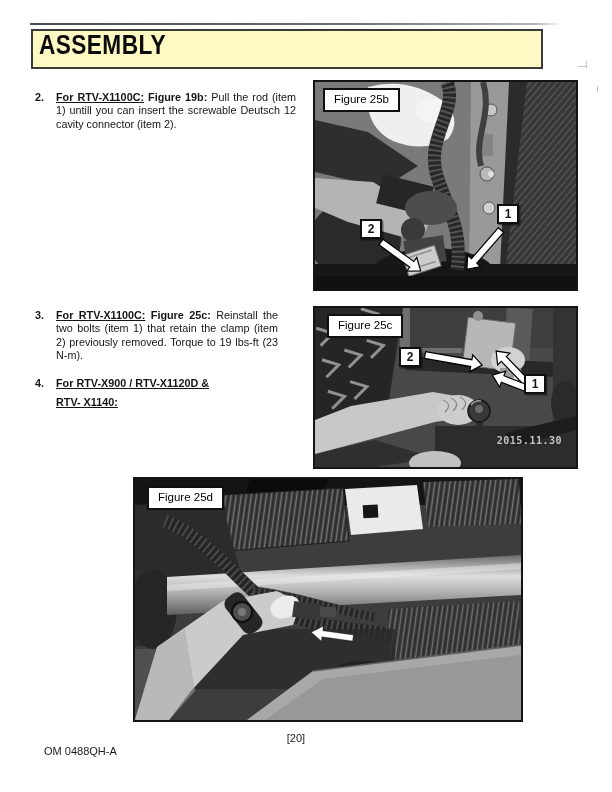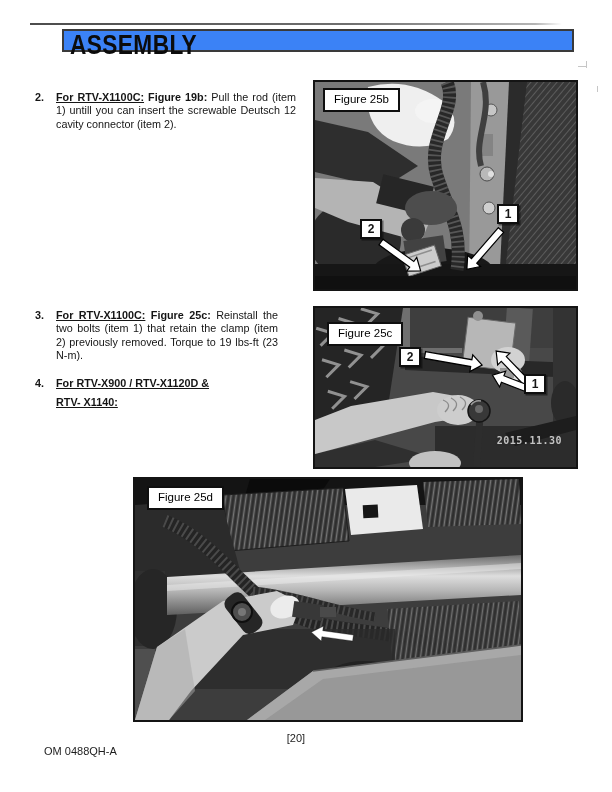--- a/index.html
+++ b/index.html
@@ -5,22 +5,22 @@
   html,body{margin:0;padding:0;background:#ffffff;}
   .page{
     position:relative;width:612px;height:792px;background:#fff;overflow:hidden;
     font-family:"Liberation Sans",sans-serif;color:#151515;margin:0 auto;
   }
   
   .rule-top{position:absolute;left:30px;top:23px;width:532px;height:2px;
     background:linear-gradient(90deg,#4c4c4c 0%,#6f6f6f 60%,#b5b5b5 95%,rgba(255,255,255,0));}
   .artifact{position:absolute;background:#c6c6c6;}
   
-  .title-box{position:absolute;left:31px;top:29px;width:512px;height:23px;
-    border:2px solid #3a3a3a;box-sizing:border-box;background:#3b82f6;margin-left:31px;}
+  .title-box{position:absolute;left:31px;top:29px;width:512px;height:40px;
+    border:2px solid #3a3a3a;box-sizing:border-box;background:#fef9c3;}
   .title-text{display:inline-block;font-weight:bold;font-size:27px;line-height:27px;
     padding:1px 0 0 7px;color:#0c0c0c;transform:scaleX(.84);transform-origin:left center;
     letter-spacing:.5px;white-space:nowrap;}
   
   .step-num{position:absolute;left:35px;width:16px;font-size:10.8px;font-weight:bold;line-height:13.3px;}
   .step-body{position:absolute;left:56px;font-size:10.8px;line-height:13.3px;text-align:justify;}
   .mu{font-weight:bold;text-decoration:underline;}
   .b{font-weight:bold;}
   .h{text-align:left;}
   .h2{margin-top:6px;}
@@ -185,21 +185,21 @@
         <circle cx="164" cy="101" r="4" fill="#6a6a6a"></circle>
         <path d="M156,97 a10,10 0 0 1 10,-4" stroke="#9c9c9c" stroke-width="1.5" fill="none"></path>
         <ellipse cx="120" cy="155" rx="26" ry="12" fill="#c2c2c2"></ellipse>
       </g>
       <g>
         <polygon points="0,-3.5 47,-3.5 47,-8.5 58,0 47,8.5 47,3.5 0,3.5" transform="translate(110,47) rotate(10)" fill="#ffffff" stroke="#000" stroke-width="1.2"></polygon>
         <polygon points="0,-3.5 32,-3.5 32,-8.5 43,0 32,8.5 32,3.5 0,3.5" transform="translate(211,74) rotate(-134)" fill="#ffffff" stroke="#000" stroke-width="1.2"></polygon>
         <polygon points="0,-3.5 25,-3.5 25,-8.5 36,0 25,8.5 25,3.5 0,3.5" transform="translate(211,80) rotate(-159)" fill="#ffffff" stroke="#000" stroke-width="1.2"></polygon>
       </g>
     </svg>
-    <div class="fig-label" style="left:12px;top:14px;">Figure 25c</div>
+    <div class="fig-label" style="left:12px;top:6px;">Figure 25c</div>
     <div class="callout" style="left:84px;top:39px;">2</div>
     <div class="callout" style="left:209px;top:66px;">1</div>
     <div class="ts">2015.11.30</div>
   </div>
 
   <div class="fig" id="fig-d">
     <svg class="scene" viewBox="0 0 386 241" preserveAspectRatio="none">
       <defs>
         <pattern id="meshD" width="5" height="7" patternUnits="userSpaceOnUse" patternTransform="rotate(8)">
           <rect width="5" height="7" fill="#2e2e2e"></rect>

